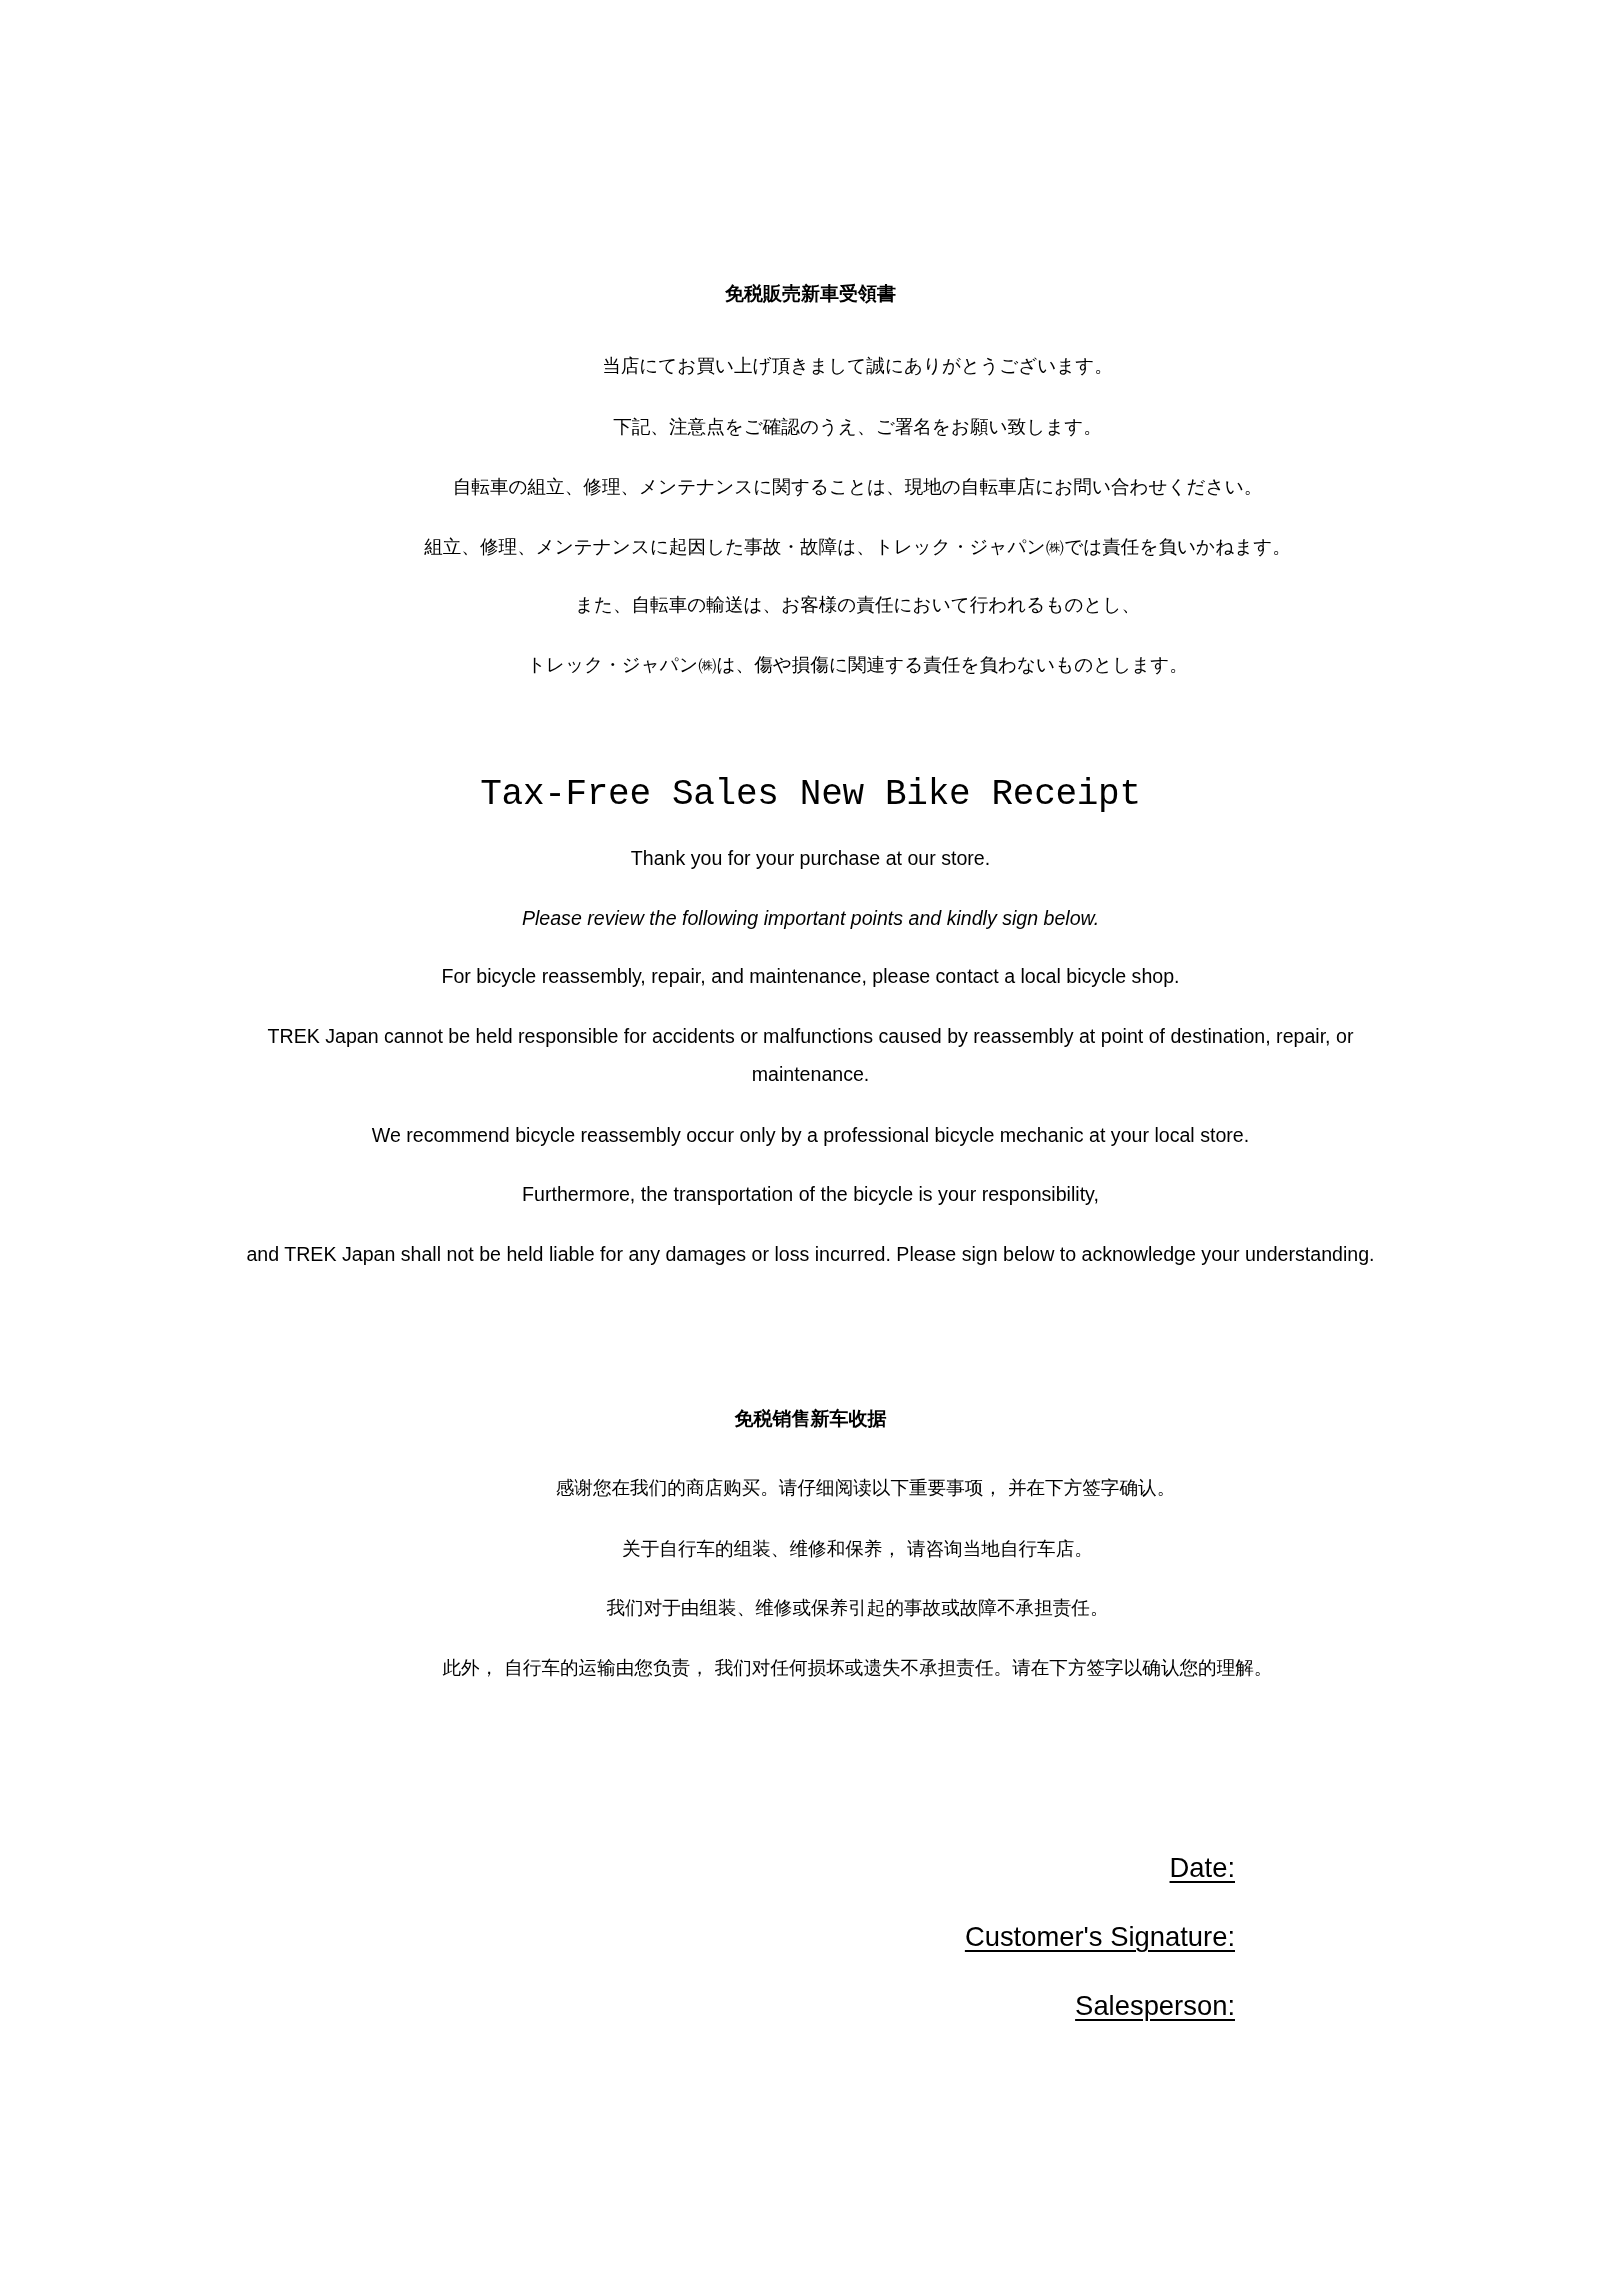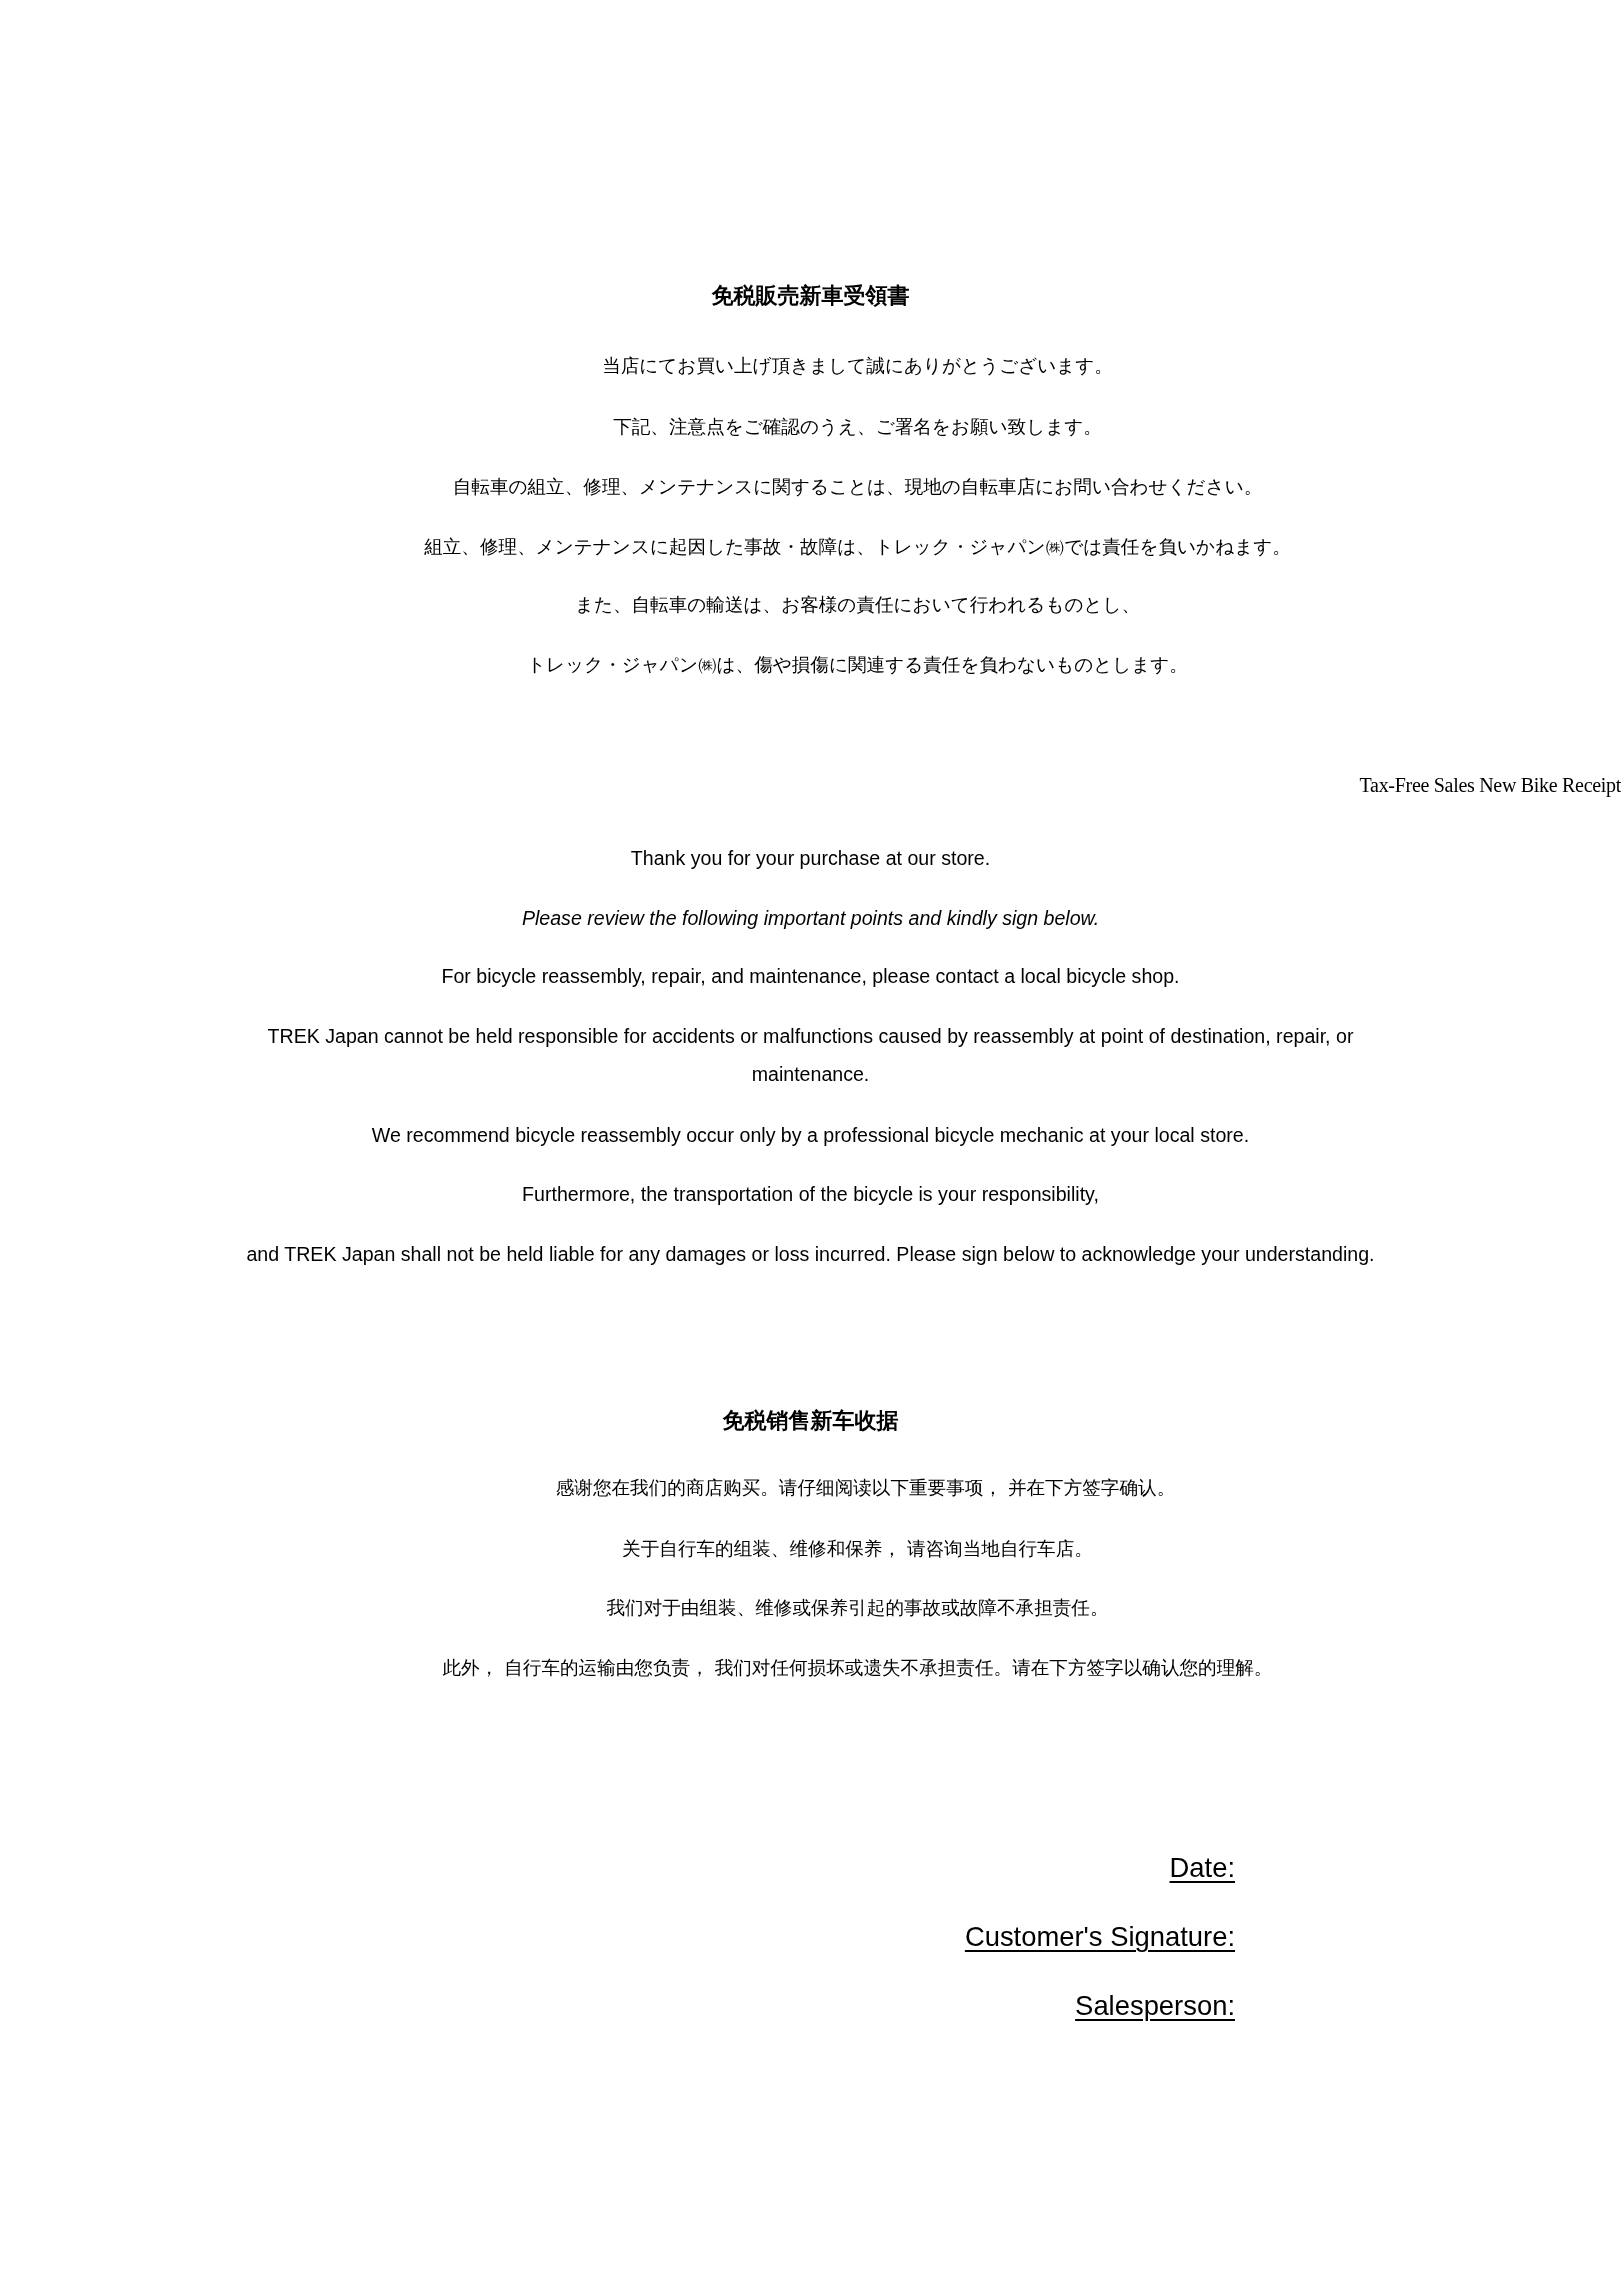--- a/index.html
+++ b/index.html
@@ -4,24 +4,24 @@
 <style>
   html, body { margin: 0; padding: 0; background: #ffffff; }
   body {
     width: 1621px; height: 2293px; position: relative; overflow: hidden;
     font-family: "DejaVu Sans", "Liberation Sans", sans-serif; color: #000000;
   }
   .line {
     position: absolute; left: 0; width: 1621px; text-align: center;
     white-space: nowrap;
   }
-  .title { font-size: 22px; font-weight: bold; }
+  .title { font-size: 19px; font-weight: bold; }
   .jp { font-size: 18.6px; padding-left: 47px; }
   .en { font-size: 19.6px; font-family: "Liberation Sans", sans-serif; }
-  .en-title { font-size: 20px; font-weight: normal; font-family: Liberation Serif, serif; letter-spacing: -0.3px; text-align: right; }
+  .en-title { font-size: 36px; font-weight: normal; font-family: Liberation Mono, monospace; letter-spacing: -0.3px; }
   .wrap { white-space: normal; left: 245px; width: 1131px; line-height: 38px; }
   .sig {
     position: absolute; right: 386px; font-family: "Liberation Sans", sans-serif;
     font-size: 27.4px; text-decoration: underline; text-underline-offset: 3.9px;
     text-decoration-thickness: 2px; white-space: nowrap;
   }
 </style>
 </head>
 <body>
 

